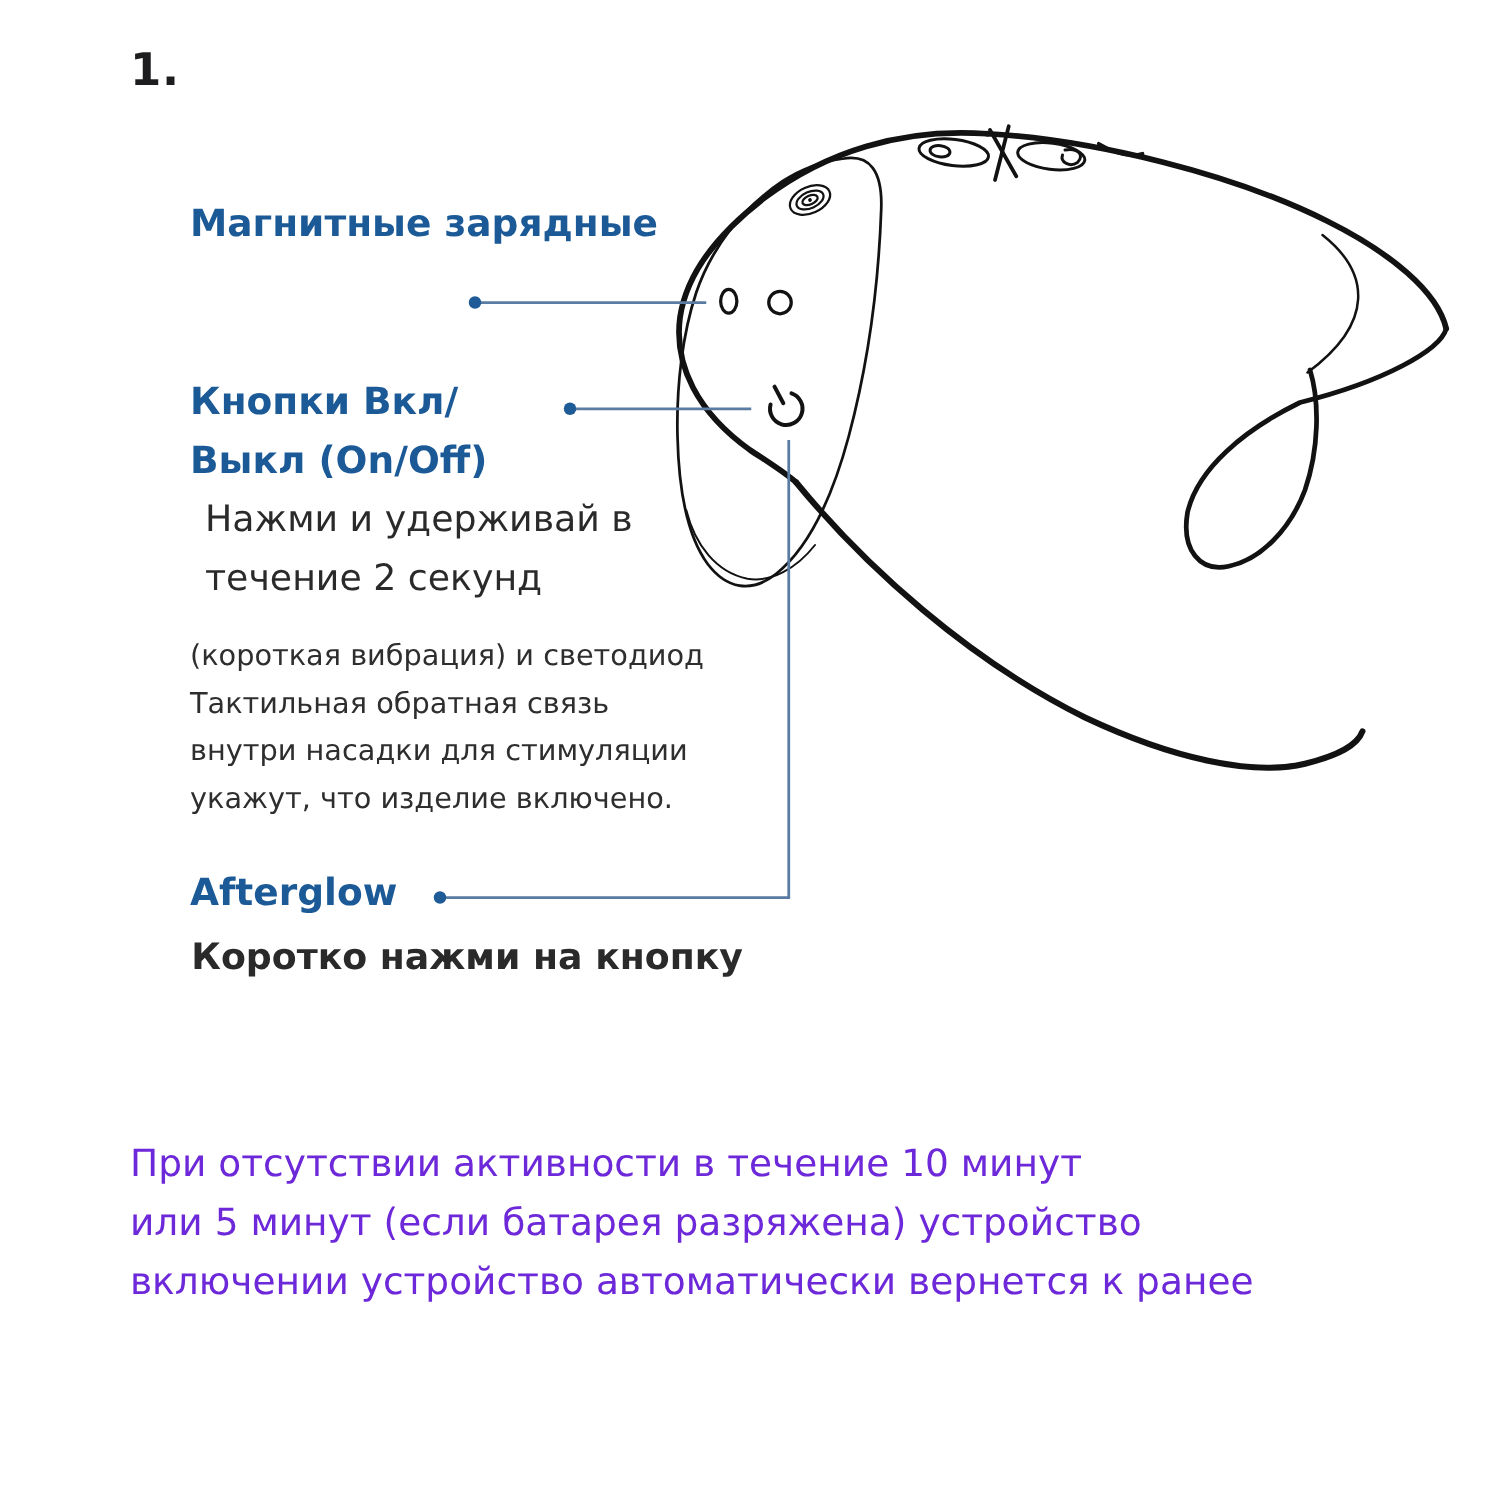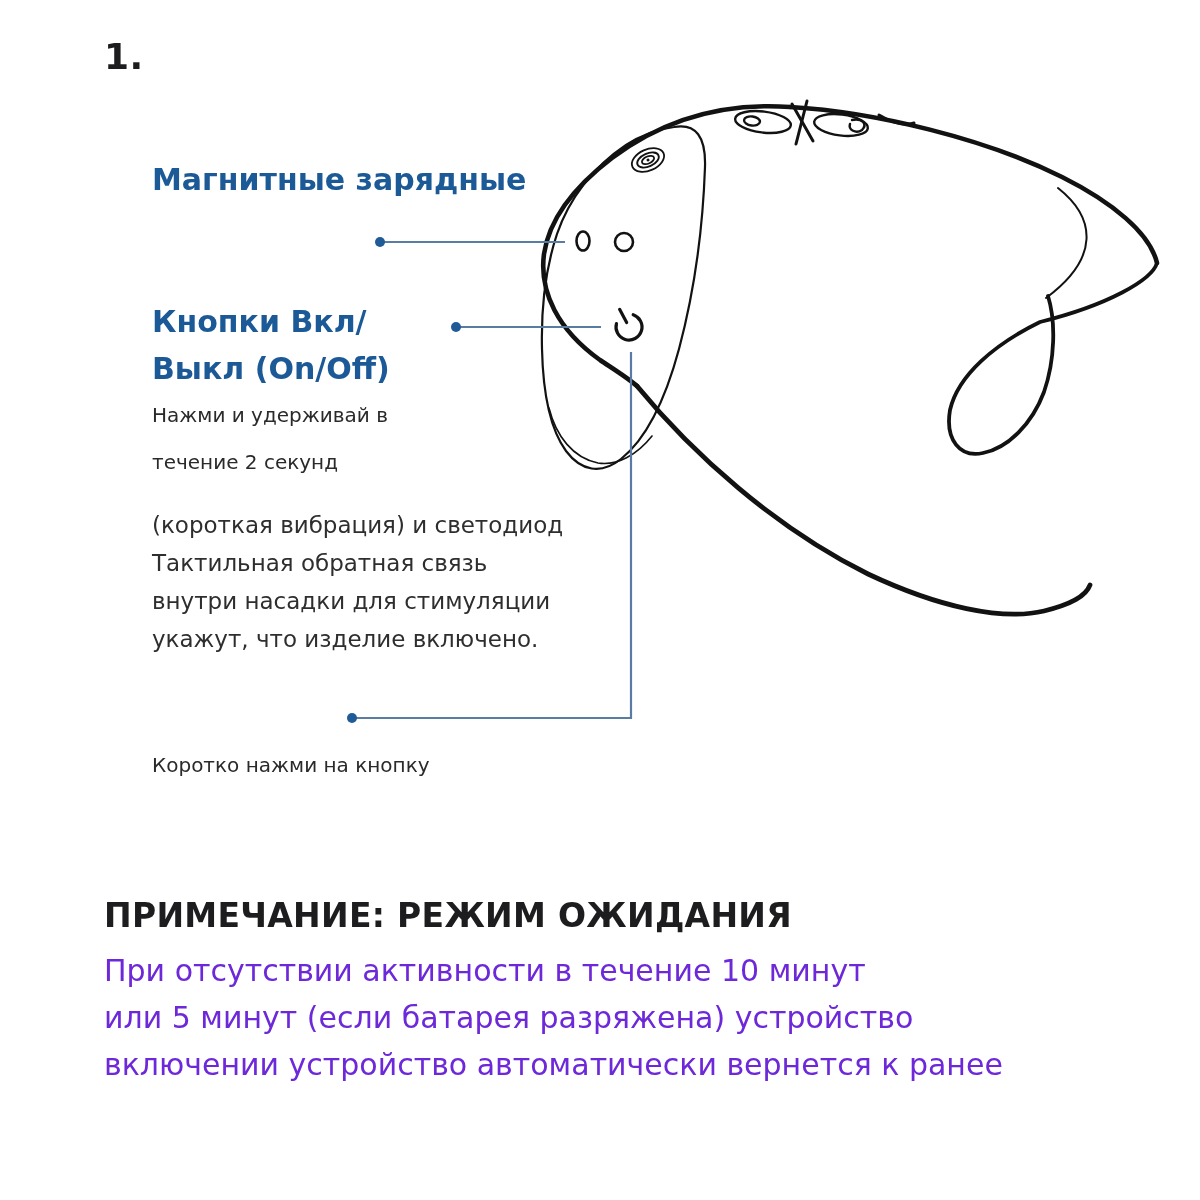--- a/index.html
+++ b/index.html
@@ -14,21 +14,21 @@
   .abs{position:absolute;}
   h1.doc-heading{
     margin:0;font-size:36px;font-weight:bold;color:#1d1d1f;
     display:flex;gap:22px;letter-spacing:0.5px;
   }
   .callout-title{
     font-size:30px;font-weight:bold;line-height:47px;
     color:var(--label-blue,#1b5a96);white-space:nowrap;
   }
   .callout-body{
-    font-size:20px;line-height:47px;color:#2a2a2a;white-space:nowrap;
+    font-size:29px;line-height:47px;color:#2a2a2a;white-space:nowrap;margin-left:12px;
   }
   .callout-smallnote{
     font-size:23px;line-height:38px;color:#2e2e2e;white-space:nowrap;
   }
   .note-heading{
     margin:0;font-size:33px;font-weight:bold;color:#1d1d1f;white-space:nowrap;letter-spacing:0.3px;
   }
   .note-body{
     font-size:30px;line-height:47px;color:#6d28d9;white-space:nowrap;
   }
@@ -54,24 +54,24 @@
     <div class="callout-body">течение 2 секунд</div>
   </div>
 
   <div class="callout-smallnote abs" style="left:152px;top:506px;">
     <div>(короткая вибрация) и светодиод</div>
     <div>Тактильная обратная связь</div>
     <div>внутри насадки для стимуляции</div>
     <div>укажут, что изделие включено.</div>
   </div>
 
-  <div class="callout-body abs" style="left:152px;top:742px;">Коротко нажми на кнопку</div>
+  <div class="callout-title abs" style="left:152px;top:691px;">Afterglow</div>
+  <div class="callout-body abs" style="left:141px;top:742px;font-weight:bold;">Коротко нажми на кнопку</div>
 
   <div class="abs" style="left:104px;top:896px;">
-    <div class="note-heading">ПРИМЕЧАНИЕ: РЕЖИМ ОЖИДАНИЯ</div>
     <div class="note-body" style="margin-top:12px;">
       <div>При отсутствии активности в течение 10 минут</div>
       <div>или 5 минут (если батарея разряжена) устройство</div>
       <div>включении устройство автоматически вернется к ранее</div>
     </div>
   </div>
 
   <svg class="overlay" viewBox="0 0 1200 1200">
     <g stroke="#121212" fill="none" stroke-linecap="round" stroke-linejoin="round">
 

